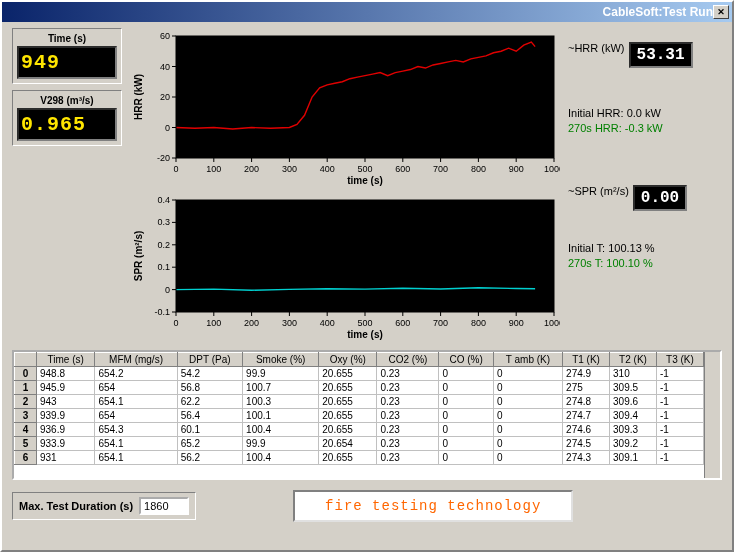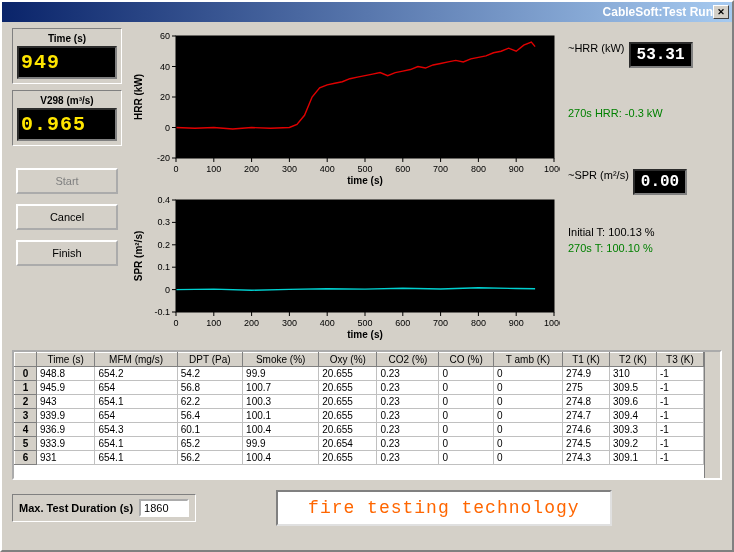--- a/index.html
+++ b/index.html
@@ -28,25 +28,25 @@
 .info-line { font-size:11px; line-height:1.4; }
 .info-green { color:#008000; }
 
 .table-wrap { margin-top:8px; border:2px inset #fff; background:#fff; height:130px; overflow:hidden; position:relative; }
 .data-table { border-collapse:collapse; width:100%; font-size:10px; }
 .data-table th, .data-table td { border:1px solid #c0c0c0; padding:1px 3px; text-align:left; background:#fff; white-space:nowrap; }
 .data-table th { background:#d4d0c8; border:1px solid #808080; border-top-color:#fff; border-left-color:#fff; font-weight:normal; text-align:center; }
 .data-table td.rowhdr { background:#d4d0c8; border:1px solid #808080; border-top-color:#fff; border-left-color:#fff; font-weight:bold; text-align:center; width:22px; }
 .scroll-hint { position:absolute; right:0; top:0; bottom:0; width:16px; background:#d4d0c8; border-left:1px solid #808080; }
 
-.bottom-row { display:flex; align-items:center; gap:20px; margin-top:10px; }
+.bottom-row { display:flex; align-items:center; gap:37px; margin-top:10px; }
 .dur-group { border:1px solid #808080; border-right-color:#fff; border-bottom-color:#fff; padding:4px 6px; display:flex; align-items:center; gap:6px; background:#d4d0c8; }
 .dur-input { width:50px; font-size:11px; border:2px inset #fff; padding:1px 3px; background:#fff; }
 .logo-box { border:2px solid #e0e0e0; border-top-color:#808080; border-left-color:#808080; padding:6px 30px; background:#fff; margin-left:60px; }
-.logo-text { font-family:"Courier New",monospace; color:#ff6600; font-size:18px; letter-spacing:1px; }
+.logo-text { font-family:"Courier New",monospace; color:#ff6600; font-size:14px; letter-spacing:1px; }
 </style>
 </head>
 <body>
 
 <div class="window">
   <div class="titlebar">
     <span>CableSoft:Test Run</span>
     <div class="closebtn">
       <span>✕</span>
     </div>
@@ -56,25 +56,20 @@
     <div class="top-row">
 
       <div class="left-col">
         <div class="lcd-group">
           <div class="lcd-label">Time (s)</div>
           <div class="lcd">949</div>
         </div>
         <div class="lcd-group">
           <div class="lcd-label">V298 (m³/s)</div>
           <div class="lcd">0.965</div>
-        </div>
-        <div class="btn-group">
-          <button class="btn" disabled="">Start</button>
-          <button class="btn">Cancel</button>
-          <button class="btn">Finish</button>
         </div>
       </div>
 
       <div class="charts-col">
         <div class="chart-box">
           <svg id="chart0" class="chart-svg" width="430" height="160">
               <rect x="46" y="8" width="378" height="122" fill="#000"></rect>
               <line x1="46" y1="130" x2="46" y2="134" stroke="#000"></line>
               <text x="46" y="144" font-size="9" text-anchor="middle">0</text>
               <line x1="83.80000000000001" y1="130" x2="83.80000000000001" y2="134" stroke="#000"></line>
@@ -157,20 +152,24 @@
             </svg>
         </div>
       </div>
 
       <div class="right-col">
         <div class="meas-row">
           <span>~HRR (kW)</span>
           <span class="meas-lcd">53.31</span>
         </div>
         <div style="height:34px"></div>
+        <div class="info-line">
+          <span>Initial HRR:</span>
+          <span>0.0 kW</span>
+        </div>
         <div class="info-line info-green">
           <span>270s HRR:</span>
           <span>-0.3 kW</span>
         </div>
 
         <div style="height:48px"></div>
         <div class="meas-row">
           <span>~SPR (m²/s)</span>
           <span class="meas-lcd">0.00</span>
         </div>

